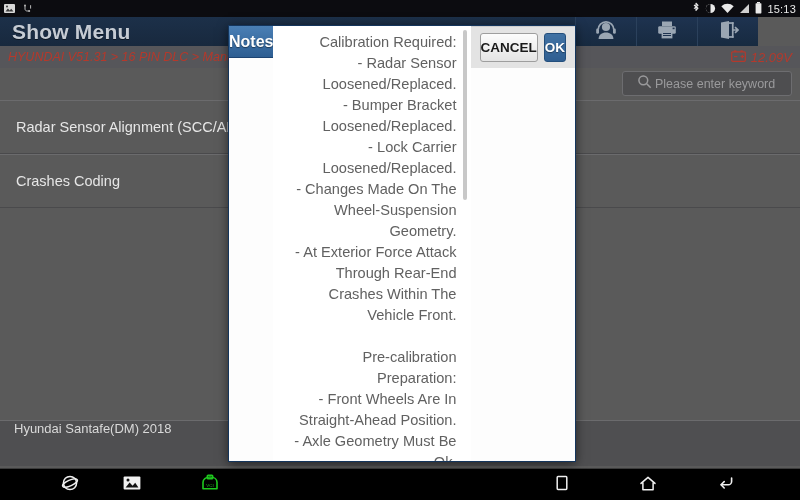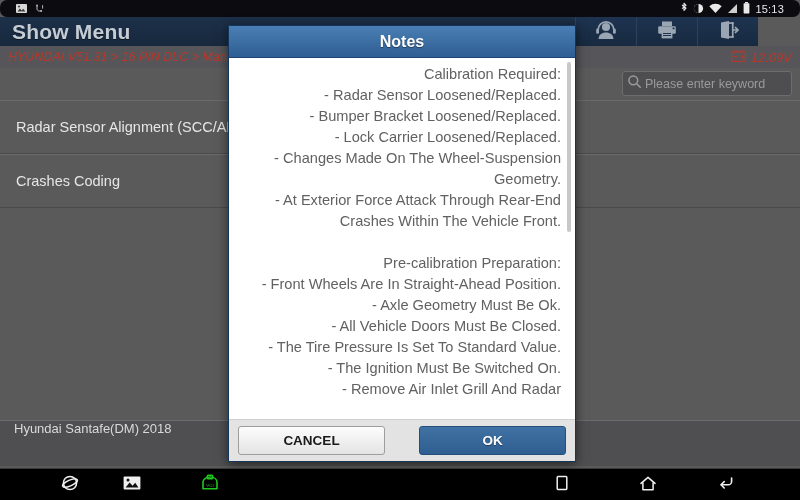--- a/index.html
+++ b/index.html
@@ -15,22 +15,21 @@
     background: #5a5a5a;
     overflow: hidden;
   }
 
   
   #statusbar {
     position: absolute; left: 0; top: 0;
     width: 800px; height: 17px;
     background: #0c0c10;
     display: flex; align-items: center;
-    padding: 0 16px;
-    border-radius: 7px;
+    padding: 0 4px;
   }
   #statusbar .left { display: flex; align-items: center; gap: 8px; }
   #statusbar .right { margin-left: auto; display: flex; align-items: center; gap: 5px; }
   .sb-ico { display: block; }
   #clock {
     color: #e9e9e9; font-size: 11px; letter-spacing: .2px;
     font-family: "Liberation Sans", sans-serif;
   }
 
   
@@ -74,21 +73,21 @@
   #volt { color: #b4392c; font-size: 13px; font-style: italic; white-space: nowrap; }
 
   
   #searchwrap {
     position: absolute; right: 8px; top: 71px;
     width: 170px; height: 25px;
     background: #4e4e50;
     border: 1px solid #6d6d70;
     border-radius: 3px;
     display: flex; align-items: center;
-    padding-left: 4px;
+    padding-left: 14px;
   }
   #search-input {
     border: 0; outline: 0; background: transparent;
     color: #9a9a9c; font-size: 12.5px;
     font-family: "Liberation Sans", sans-serif;
     width: 140px; padding-left: 3px;
   }
   #search-input::placeholder { color: #9a9a9c; }
 
   
@@ -129,21 +128,21 @@
     display: flex; align-items: center; justify-content: center;
   }
 
   
   #dialog {
     position: absolute; left: 228px; top: 25px;
     width: 348px; height: 437px;
     background: #fdfdfd;
     border: 1px solid #14355c;
     box-shadow: 0 2px 10px rgba(0,0,0,.55);
-    display: flex; flex-direction: column;
+    display: flex; 
   }
   #dlg-title {
     height: 32px; flex: 0 0 32px;
     background: linear-gradient(#4a7fb5, #2e5e92);
     border-bottom: 1px solid #1d4472;
     color: #ffffff; font-size: 16px; font-weight: bold;
     display: flex; align-items: center; justify-content: center;
     text-shadow: 0 1px 1px rgba(0,0,0,.45);
   }
   #dlg-body {
@@ -187,21 +186,20 @@
   #btn-cancel {
     background: linear-gradient(#fcfcfc, #e4e4e4);
     border: 1px solid #9e9e9e;
     color: #1a1a1a;
   }
   #btn-ok {
     background: linear-gradient(#4172a4, #2f5e91);
     border: 1px solid #244f7d;
     color: #ffffff;
     text-shadow: 0 1px 1px rgba(0,0,0,.4);
-    margin-left: 28px;
   }
 </style>
 </head>
 <body>
 
 <div id="screen">
 
   <div id="statusbar">
     <div class="left">
       <span class="sb-ico">

